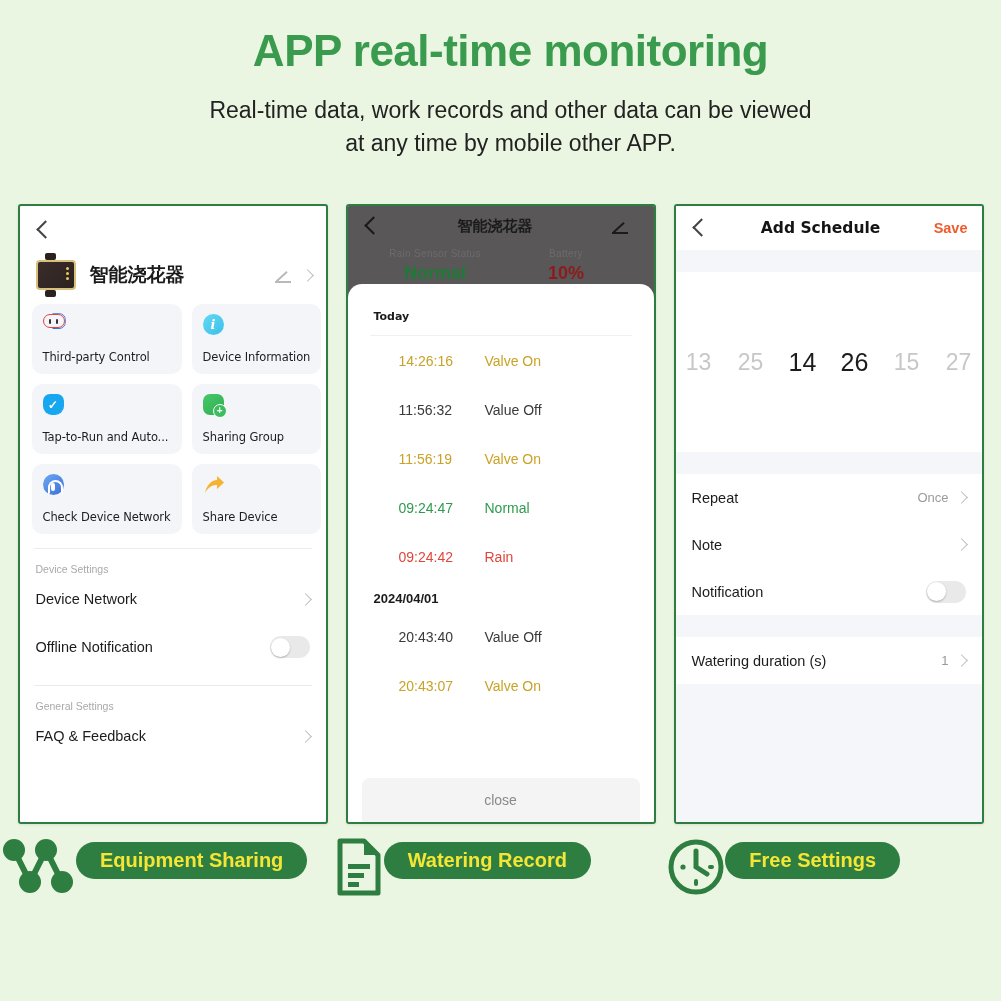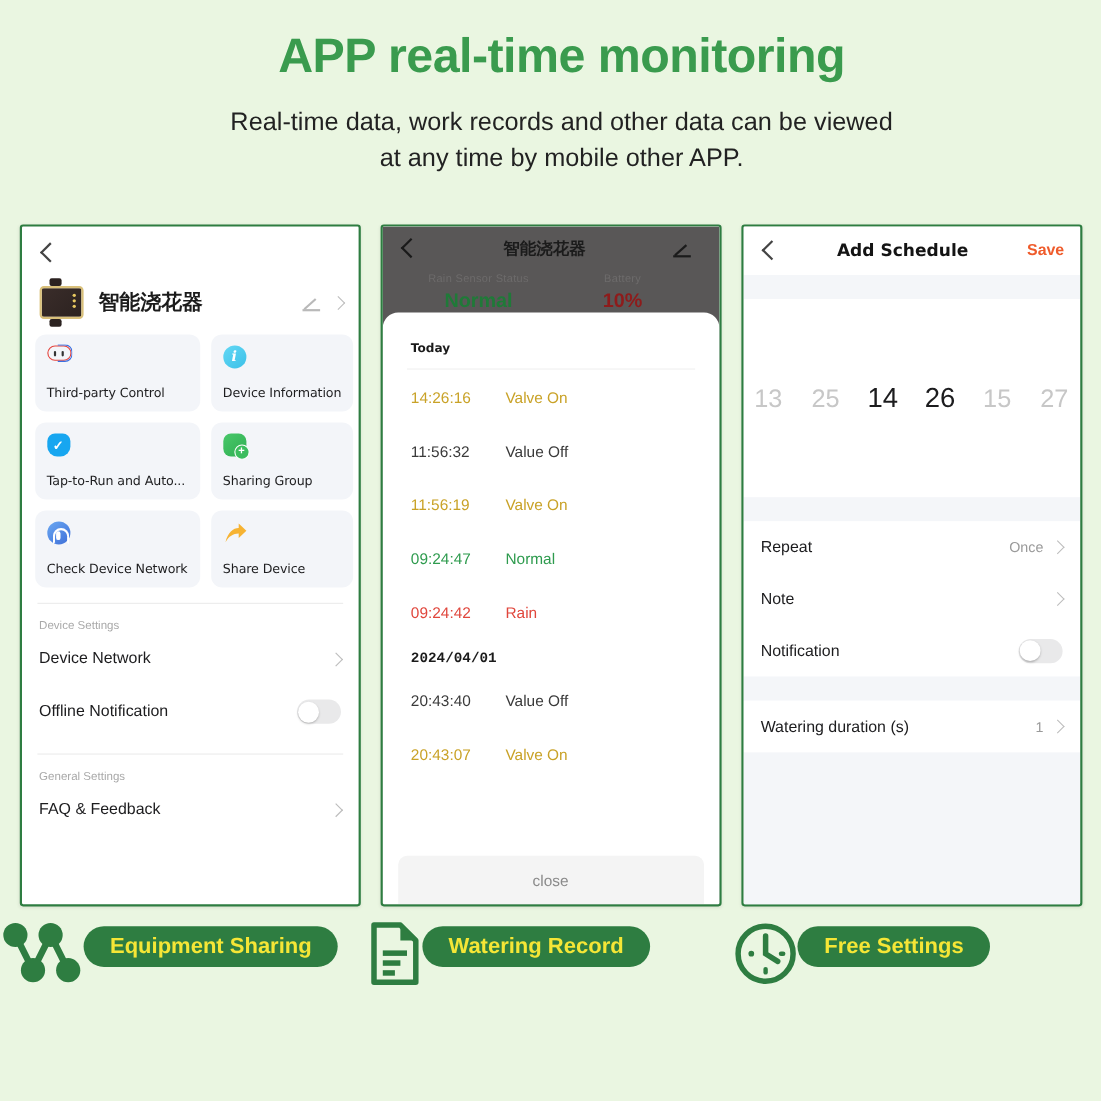--- a/index.html
+++ b/index.html
@@ -133,27 +133,27 @@
 
   .sheet {
     position:absolute; left:0; right:0; top:78px; bottom:0;
     background:#fff; border-radius:14px 14px 0 0; overflow:hidden;
   }
   .sheet-hd { font-size:11px; font-weight:700; color:#1b1b1b; padding: 26px 26px 12px 26px;
               font-family:"DejaVu Sans", sans-serif;}
   .sheet-rule{ height:1px; background:#f0f0f0; margin:0 22px; }
   .log { padding: 0 26px; }
   .log-row { display:flex; height:49px; align-items:center; font-size:14px; }
-  .log-row .t { width:86px; }
+  .log-row .t { width:86px;margin-left:25px; }
   .log-row.gold { color:#c9a227; }
   .log-row.gray { color:#3a3a3a; }
   .log-row.green { color:#2e9b4e; }
   .log-row.red { color:#e0463c; }
   .log-date { font-size:13px; font-weight:700; color:#1b1b1b; padding: 10px 0 6px 0;
-              font-family:Liberation Mono, monospace;}
+              font-family:Liberation Sans, sans-serif;}
   .closebar { position:absolute; left:14px; right:14px; bottom:0; height:44px;
     background:#f4f4f4; border-radius:8px 8px 0 0; display:flex; align-items:center;
     justify-content:center; font-size:14px; color:#8a8a8a; }
 
   
   .p3-bar{ height:44px; display:flex; align-items:center; padding:0 14px; background:#fff;}
   .p3-bar .ttl{ flex:1; text-align:center; font-size:15.5px; font-weight:700; color:#141414;
                 font-family:"DejaVu Sans", sans-serif;}
   .p3-save{ font-size:14.5px; font-weight:700; color:#ef5b2b; }
   .p3-gap{ height:22px; background:#f4f6f9; }

